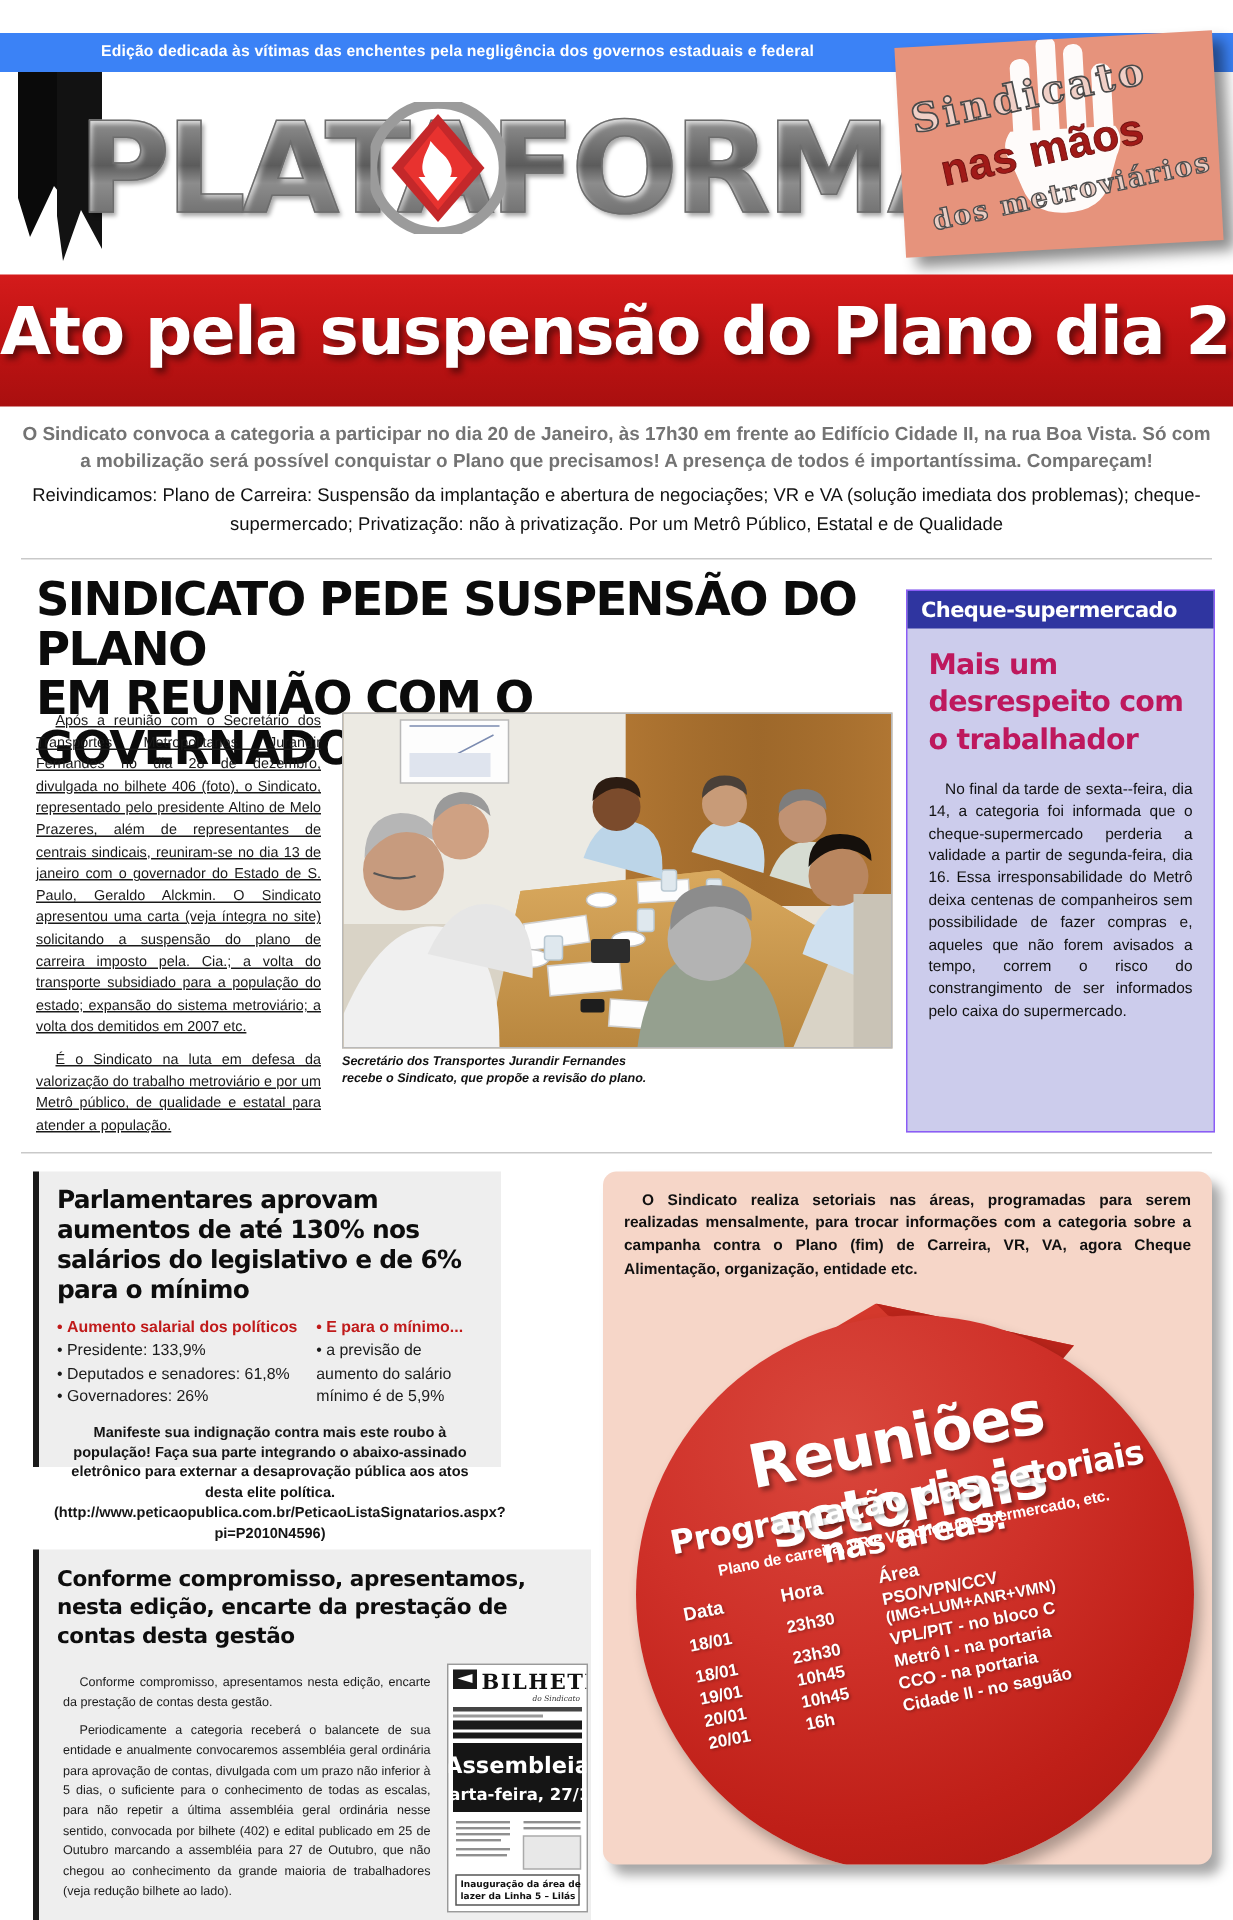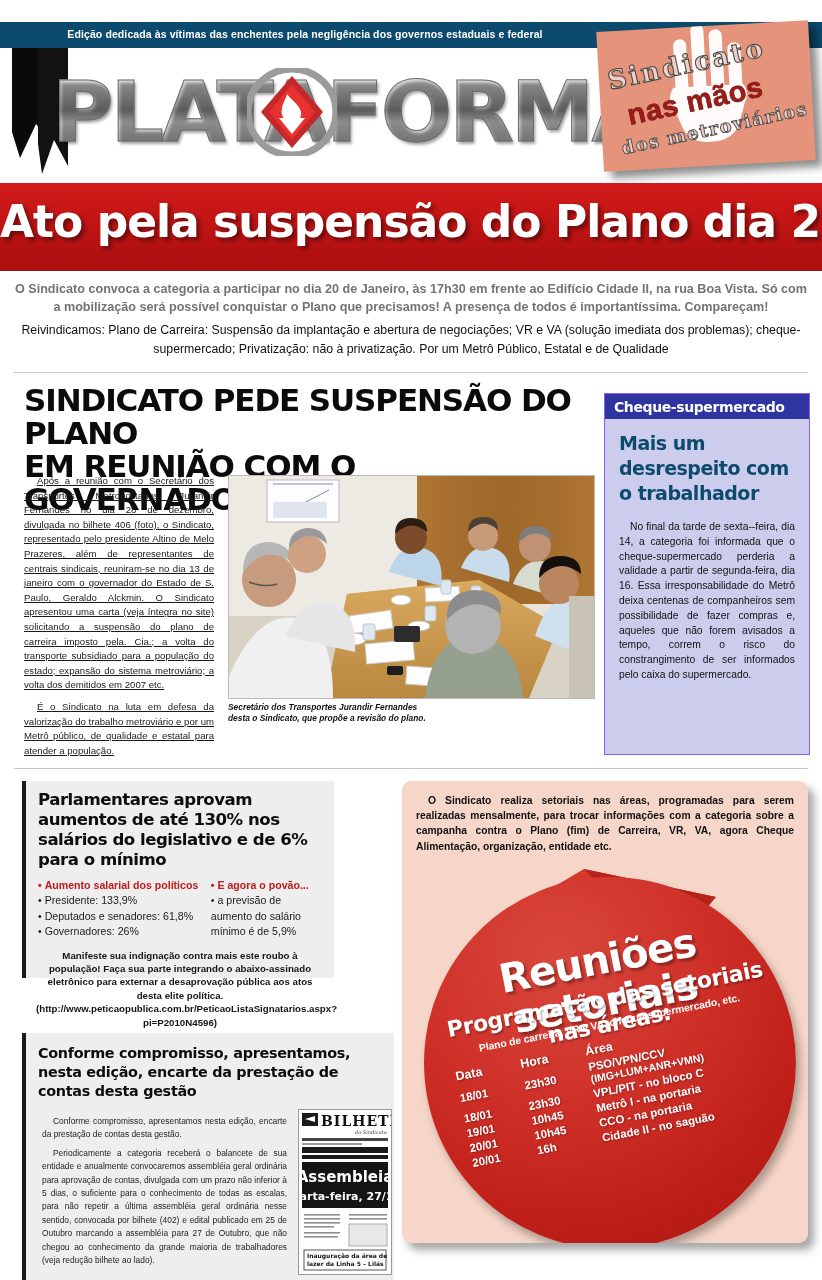--- a/index.html
+++ b/index.html
@@ -1,20 +1,20 @@
 <!DOCTYPE html>
 <html lang="pt-BR"><head>
 <meta charset="utf-8">
 <style>
   html,body{margin:0;padding:0;background:#ffffff;}
   body{width:822px;height:1280px;position:relative;overflow:hidden;
        font-family:"Liberation Sans","DejaVu Sans",sans-serif;color:#111;}
 
   
-  .topstrip{position:absolute;left:0;top:22px;width:822px;height:26px;background:#0c4a6e;}
+  .topstrip{position:absolute;left:0;top:22px;width:822px;height:26px;background:#3b82f6;}
   .topstrip .ded{position:absolute;left:0;top:0;width:610px;height:26px;
       display:flex;align-items:center;justify-content:center;
       color:#fff;font-size:10.5px;font-weight:bold;letter-spacing:.1px;
       text-align:center;line-height:1.1;padding:0 4px;box-sizing:border-box;}
 
   
   .masthead{position:absolute;left:0;top:48px;width:822px;height:132px;background:#fff;overflow:hidden;}
   .flagstrip{position:absolute;left:8px;top:0;width:64px;height:132px;}
   .flagstrip svg{display:block;}
 
@@ -77,21 +77,21 @@
      font-size:8.4px;line-height:11px;font-weight:bold;font-style:italic;color:#111;}
 
   
   .side{position:absolute;left:604px;top:393px;width:204px;height:360px;
      background:#ccccec;border:1px solid #8b5cf6;}
   .side .hd{height:25px;background:#2f35a0;display:flex;align-items:center;
      padding-left:9px;box-sizing:border-box;}
   .side .hd span{color:#fff;font-weight:bold;font-size:14px;letter-spacing:-.4px;
      font-family:"DejaVu Sans","Liberation Sans",sans-serif;}
   .side h2{margin:12px 14px 0 14px;font-size:19px;line-height:25px;font-weight:bold;
-     letter-spacing:-.5px;color:#0c4a6e;
+     letter-spacing:-.5px;color:#be185d;
      font-family:"DejaVu Sans","Liberation Sans",sans-serif;}
   .side p{margin:14px 14px 0 14px;font-size:10.3px;line-height:14.8px;
      text-align:justify;color:#111;text-indent:11px;}
 
   
   .parlbox{position:absolute;left:22px;top:781px;width:312px;height:197px;
      background:#eeeeee;border-left:4px solid #1a1a1a;box-sizing:border-box;}
   .parlbox h3{margin:9px 12px 0 12px;font-size:16.6px;line-height:20px;font-weight:bold;
      letter-spacing:-.5px;color:#0d0d0d;
      font-family:"DejaVu Sans","Liberation Sans",sans-serif;}
@@ -296,42 +296,42 @@
     <g>
       <path d="M196 222 q8 -62 48 -62 q44 0 50 62 z" fill="#95a08f"></path>
       <circle cx="244" cy="150" r="28" fill="#b3b3b3"></circle>
       <path d="M218 144 q26 -28 54 -6 q2 -24 -27 -24 q-29 2 -27 30z" fill="#8c8c8c"></path>
     </g>
     <rect x="340" y="120" width="25" height="102" fill="#c9c3b6"></rect>
   </svg>
 </div>
 <div class="photocap">
   <div>Secretário dos Transportes Jurandir Fernandes</div>
-  <div>desta o Sindicato, que propõe a revisão do plano.</div>
+  <div>recebe o Sindicato, que propõe a revisão do plano.</div>
 </div>
 
 <div class="side">
   <div class="hd">
     <span>Cheque-supermercado</span>
   </div>
   <h2>Mais um desrespeito com o trabalhador</h2>
   <p>No final da tarde de sexta--feira, dia 14, a categoria foi informada que o cheque-supermercado perderia a validade a partir de segunda-feira, dia 16. Essa irresponsabilidade do Metrô deixa centenas de companheiros sem possibilidade de fazer compras e, aqueles que não forem avisados a tempo, correm o risco do constrangimento de ser informados pelo caixa do supermercado.</p>
 </div>
 
 <div class="parlbox">
   <h3>Parlamentares aprovam aumentos de até 130% nos salários do legislativo e de 6% para o mínimo</h3>
   <div class="cols">
     <ul style="width:205px">
       <li class="red">•&nbsp;<span>Aumento salarial dos políticos</span></li>
       <li>•&nbsp;<span>Presidente: 133,9%</span></li>
       <li>•&nbsp;<span>Deputados e senadores: 61,8%</span></li>
       <li>•&nbsp;<span>Governadores: 26%</span></li>
     </ul>
     <ul style="width:140px">
-      <li class="red">•&nbsp;<span>E agora o povão...</span></li>
+      <li class="red">•&nbsp;<span>E para o mínimo...</span></li>
       <li>•&nbsp;<span>a previsão de aumento do salário mínimo é de 5,9%</span></li>
     </ul>
   </div>
   <div class="appeal">Manifeste sua indignação contra mais este roubo à população! Faça sua parte integrando o abaixo-assinado eletrônico para externar a desaprovação pública aos atos desta elite política. (http://www.peticaopublica.com.br/PeticaoListaSignatarios.aspx?pi=P2010N4596)</div>
 </div>
 
 <div class="confbox">
   <h3>Conforme compromisso, apresentamos, nesta edição, encarte da prestação de contas desta gestão</h3>
   <div class="conftext">
     <p>Conforme compromisso, apresentamos nesta edição, encarte da prestação de contas desta gestão.</p>

